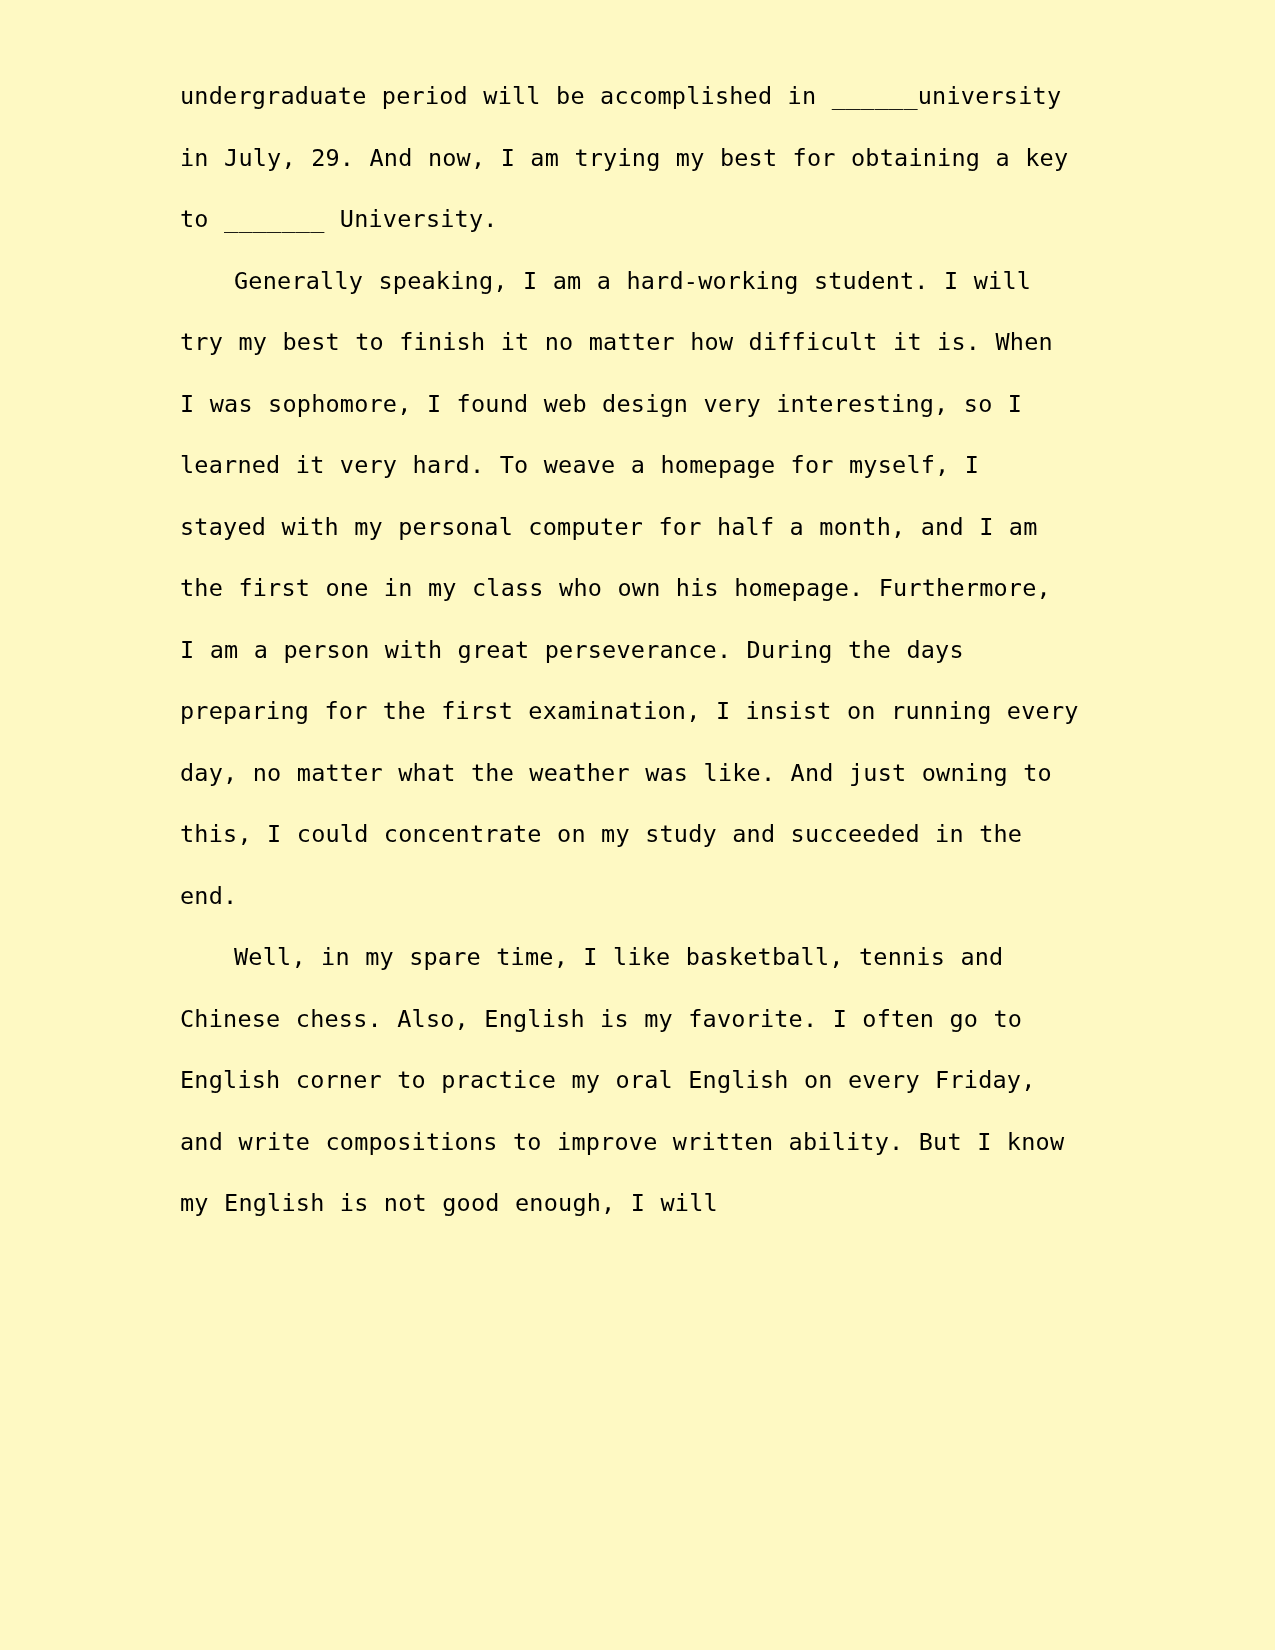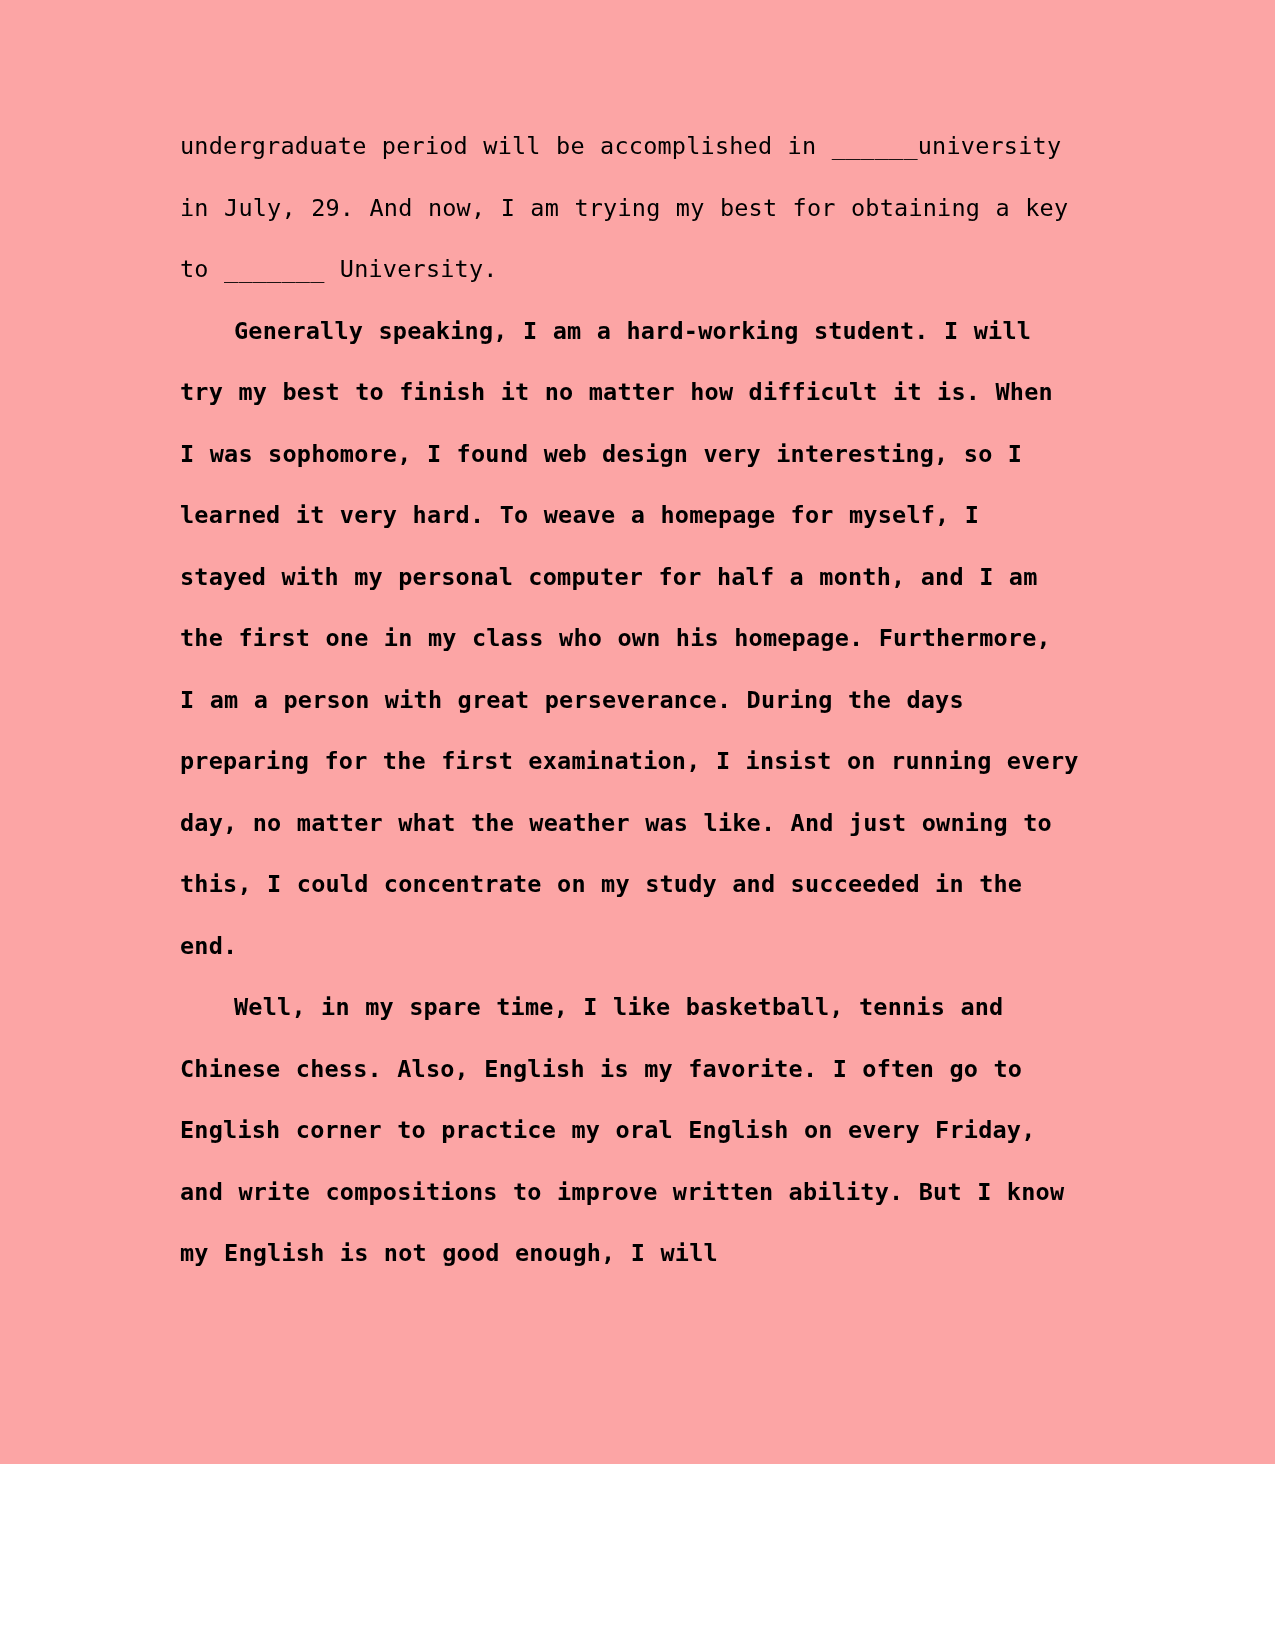--- a/index.html
+++ b/index.html
@@ -10,40 +10,39 @@
   body {
     width: 1275px;
     height: 1650px;
     font-family: "DejaVu Sans Mono", "Liberation Mono", monospace;
     color: #000000;
     overflow: hidden;
   }
   .page {
     position: relative;
     width: 1275px;
-    height: 1464px;
-    background: #fca5a5;
+    height: 1650px;
+    background: #fef9c3;
     box-sizing: border-box;
-    padding: 116px 180px 0 180px;
+    padding: 66px 180px 0 180px;
   }
   .doc-body {
     width: 900px;
   }
   .para {
     margin: 0 0 0 0;
     font-size: 23.5px;
     line-height: 61.5px;
     letter-spacing: 0.2px;
     text-align: left;
     white-space: pre-wrap;
     word-spacing: 1px;
   }
   .para + .para {
     margin-top: 0;
-    font-weight: bold;
   }
   .indent {
     text-indent: 54px;
   }
 </style>
 </head>
 <body>
 
 <div class="page">
   <div class="doc-body">

